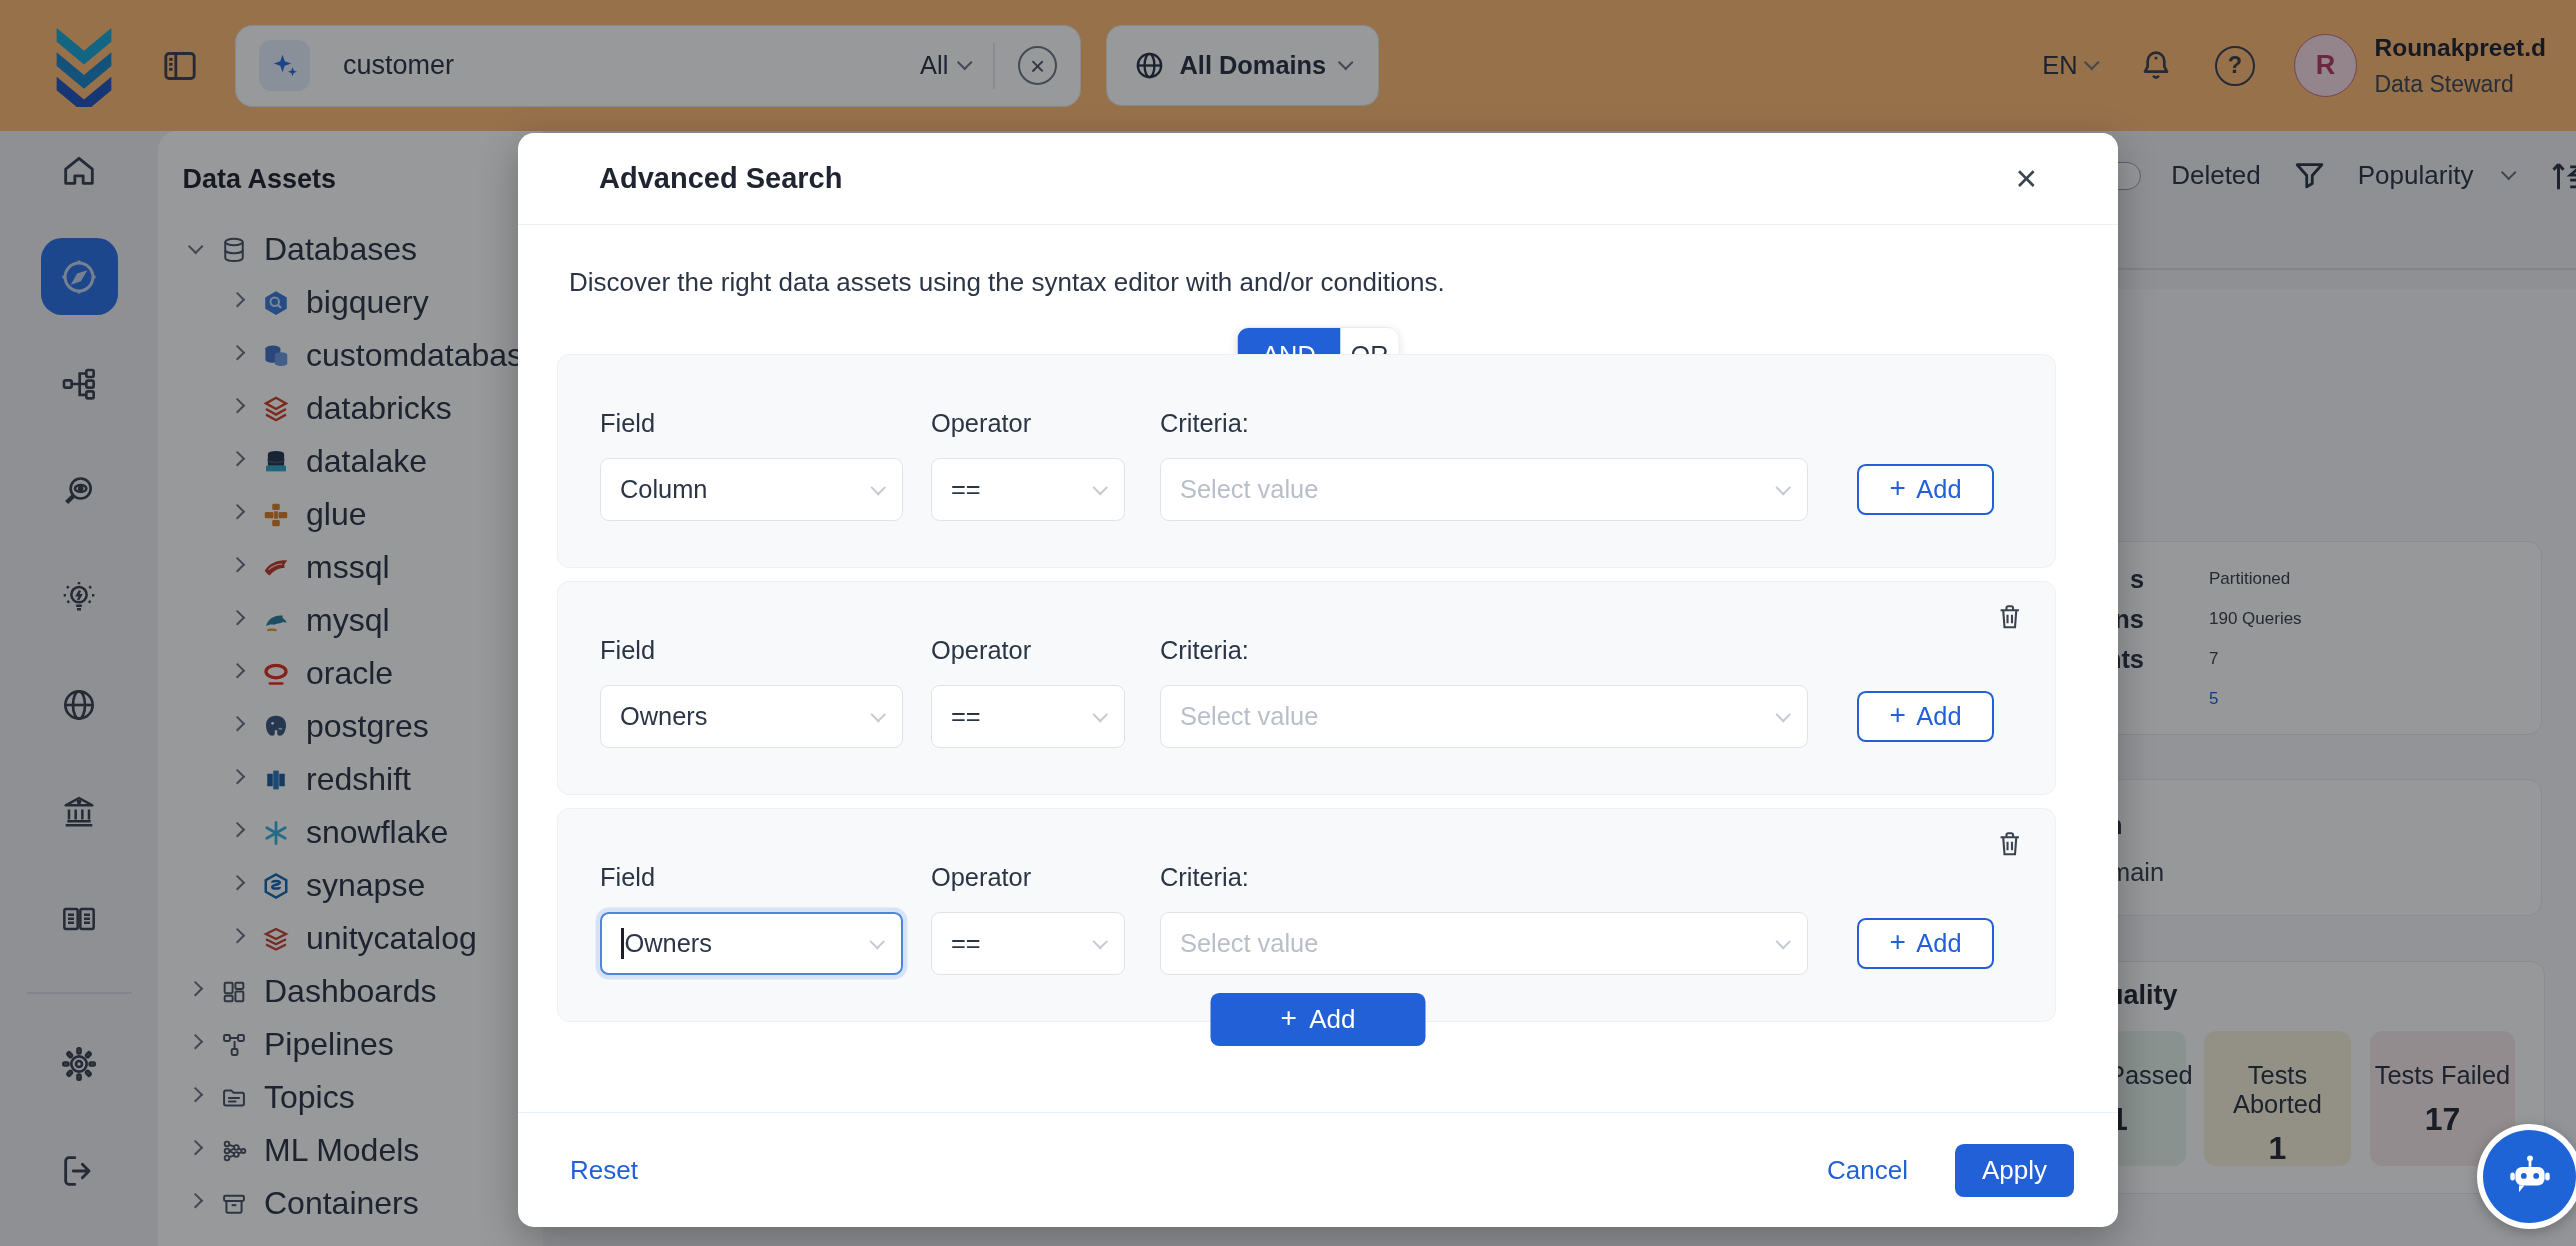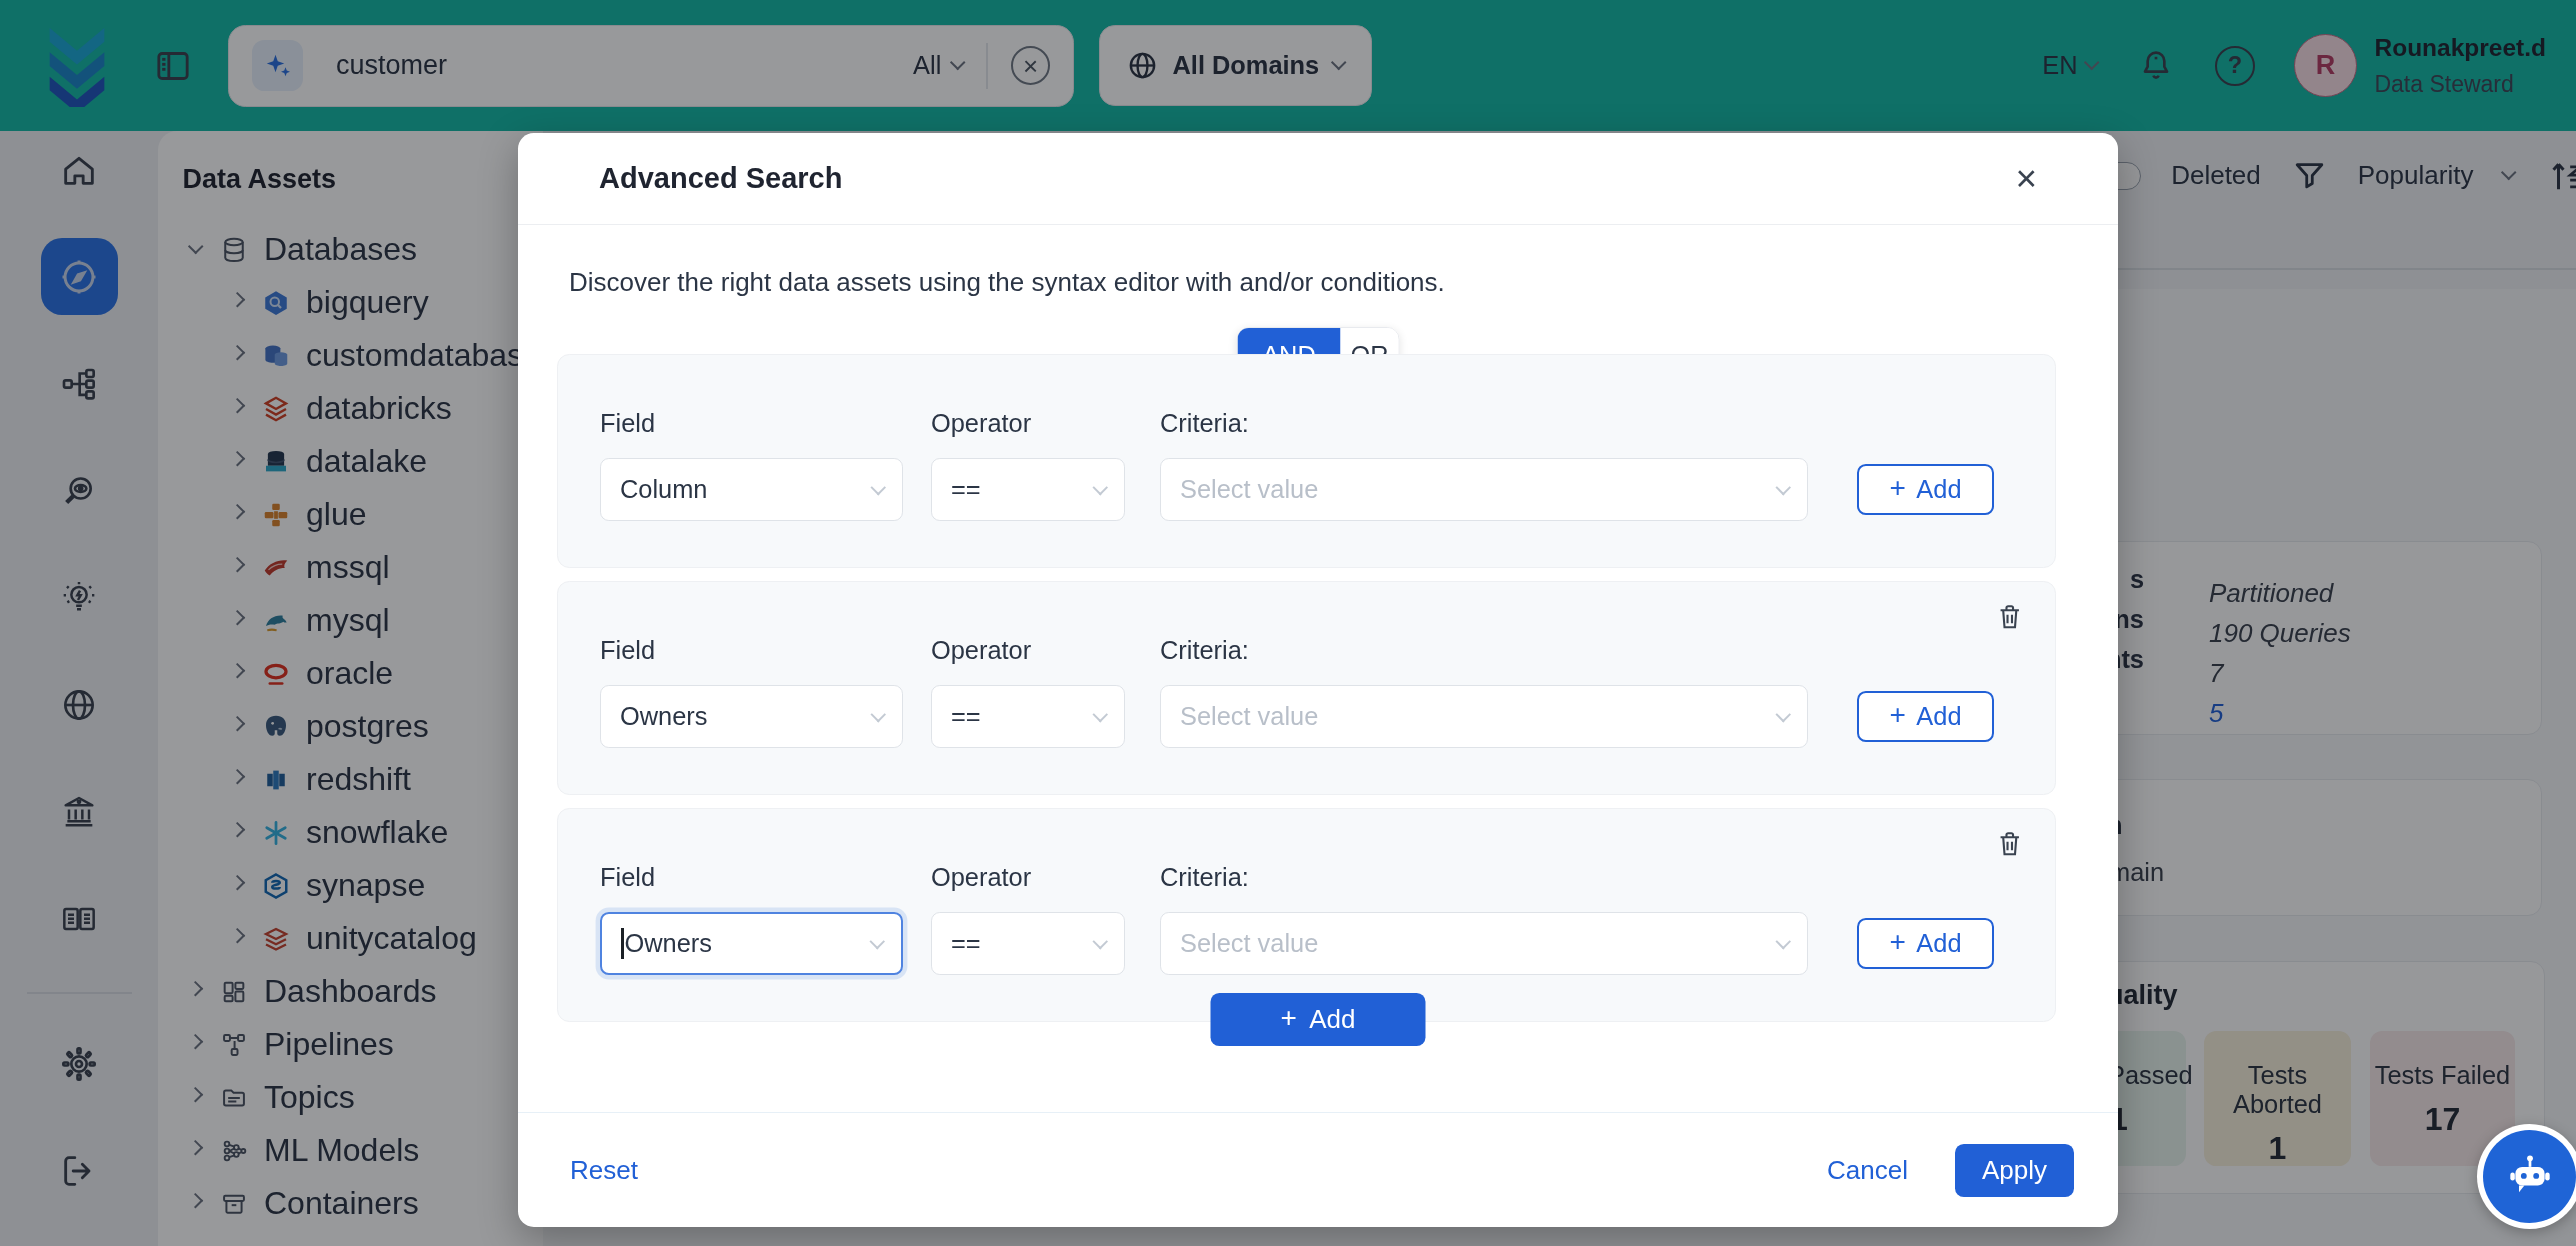--- a/index.html
+++ b/index.html
@@ -1,20 +1,20 @@
 <!DOCTYPE html>
 <html style="font-size:14px"><head>
 <meta charset="utf-8">
 <style>
   * { margin:0; padding:0; box-sizing:border-box; }
   html,body { width:2576px; height:1246px; overflow:hidden; }
   body { font-family:"Liberation Sans", sans-serif; background:#eef0f3; position:relative; color:#2b3545; }
 
   
-  .topbar { position:absolute; top:0; left:0; width:2576px; height:131px; background:#14b8a6; display:flex; align-items:center; z-index:1; }
+  .topbar { position:absolute; top:0; left:0; width:2576px; height:131px; background:#fdba74; display:flex; align-items:center; z-index:1;padding-left:7px; }
   .logo { width:74px; height:82px; margin-left:40px; }
   .collapse-btn { margin-left:39px; }
   .searchbox { margin-left:35px; width:846px; height:82px; background:#ffffff; border:1.8px solid #e3e6ea; border-radius:17.5px; display:flex; align-items:center; padding:0 23px; }
   .spark-chip { width:51px; height:51px; border-radius:12.3px; background:#e7f0fb; display:flex; align-items:center; justify-content:center; }
   .search-value { margin-left:33px; font-size:27px; color:#2b3545; flex:1; }
   .scope { display:flex; align-items:center; gap:10.5px; font-size:25.4px; color:#2b3545; }
   .vdiv { width:1.8px; height:46px; background:#e4e7ec; margin:0 23px; }
   .clear-circle { width:39px; height:39px; border:2.2px solid #6f7884; border-radius:50%; display:flex; align-items:center; justify-content:center; font-size:26px; color:#4d5663; line-height:1; }
   .domains-box { margin-left:24.5px; height:81px; background:#ffffff; border:1.8px solid #e3e6ea; border-radius:15.8px; display:flex; align-items:center; gap:14px; padding:0 26px; font-size:25.4px; font-weight:bold; color:#2a3242; }
   .top-right { margin-left:auto; display:flex; align-items:center; margin-right:30px; gap:39px; }
@@ -51,21 +51,21 @@
   .toggle .knob { position:absolute; top:2.6px; left:3.5px; width:19px; height:19px; border-radius:50%; background:#6b7480; }
   .deleted-label, .sort-label { font-size:26px; color:#2b3545; }
   .content-divider { position:absolute; top:137px; left:0; right:0; height:1.8px; background:#d8dce2; }
   .results-panel { position:absolute; top:158px; left:0; right:0; bottom:0; background:#f4f6f8; }
   .frag-link { position:absolute; left:1576px; top:247px; font-size:30px; font-weight:bold; color:#2257c4; }
   .bgcard { position:absolute; background:#fdfdfe; border:1.8px solid #e6e9ed; border-radius:14px; }
   .card1 { left:1554px; top:252px; width:445px; height:194px; }
   .card2 { left:1554px; top:490px; width:445px; height:137px; }
   .card3 { left:1554px; top:672px; width:448px; height:233px; }
   .c1-labels { position:absolute; left:1555px; top:270px; width:46px; text-align:right; font-weight:bold; color:#2b3545; font-size:25.4px; line-height:40px; }
-  .c1-values { position:absolute; left:1666px; top:284px; font-size:26px; color:#39404d; line-height:40px;font-style:italic; }
+  .c1-values { position:absolute; left:1666px; top:270px; font-size:17px; color:#39404d; line-height:40px; }
   .blue-val { color:#2160d6; }
   .c2-l1 { position:absolute; left:1555px; top:522px; width:24.5px; text-align:right; font-weight:bold; font-size:25.4px; color:#2b3545; }
   .c2-l2 { position:absolute; left:1566px; top:569px; font-size:25.4px; color:#39404d; }
   .c3-head { position:absolute; left:1564px; top:691px; font-size:27px; font-weight:bold; color:#232a36; }
   .tile { position:absolute; top:742px; height:135px; border-radius:12.3px; }
   .tile .t-label { text-align:center; font-size:25.4px; color:#2b3442; margin-top:30px; }
   .tile .t-value { text-align:center; font-size:32px; font-weight:bold; color:#232a36; margin-top:10.5px; }
   .tile-passed { left:1514px; width:129px; background:#e7f3ec; }
   .tile-passed .t-label { text-align:left; padding-left:51px; }
   .tile-passed .t-value { text-align:left; padding-left:53px; }

